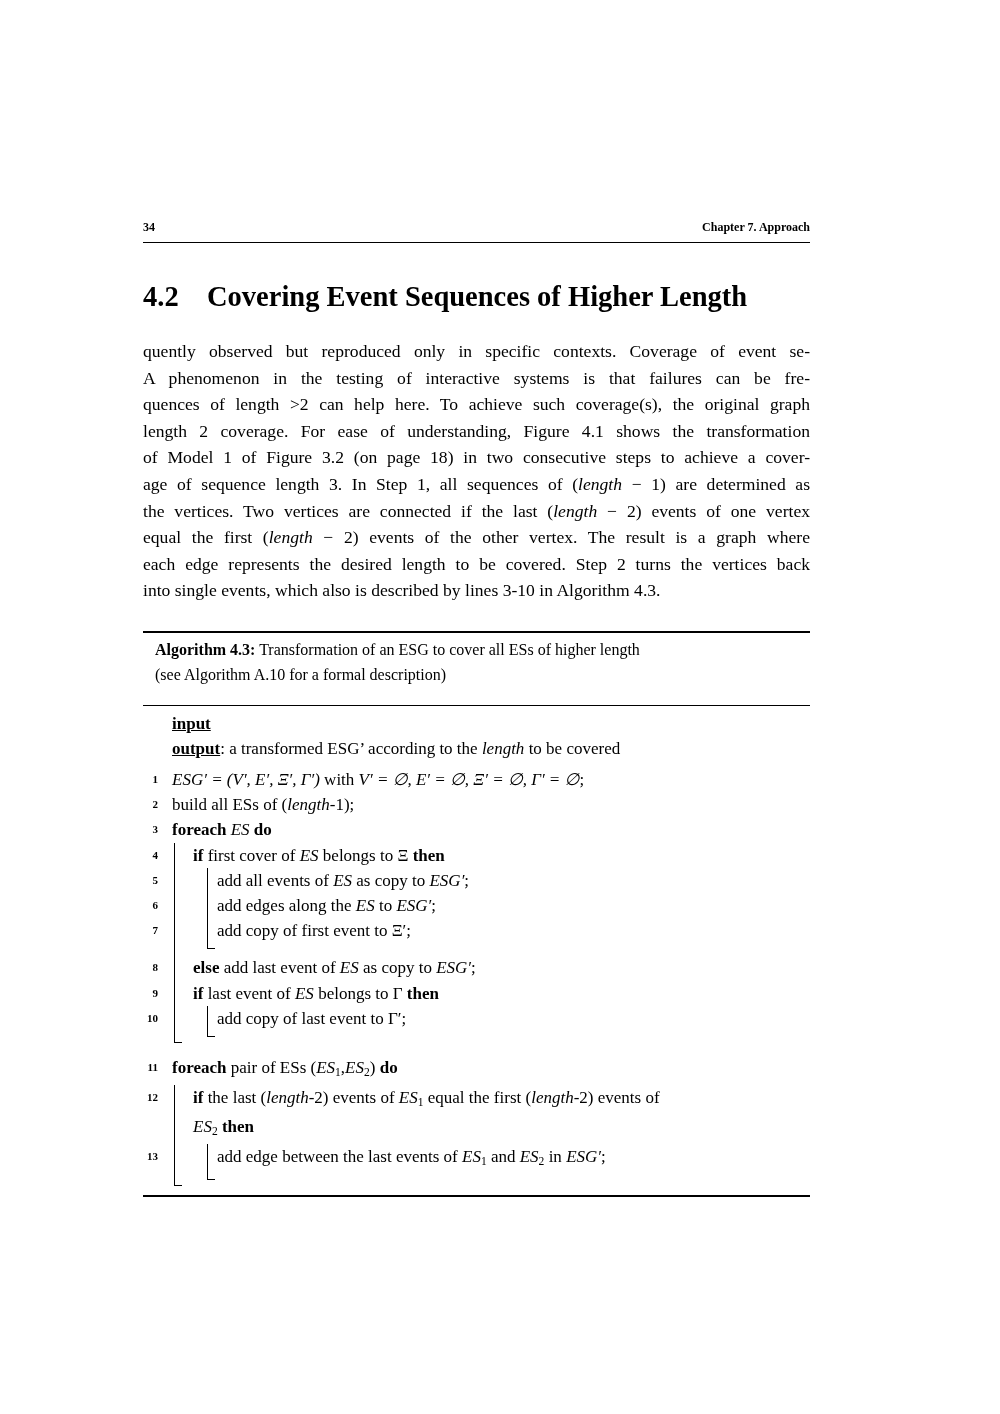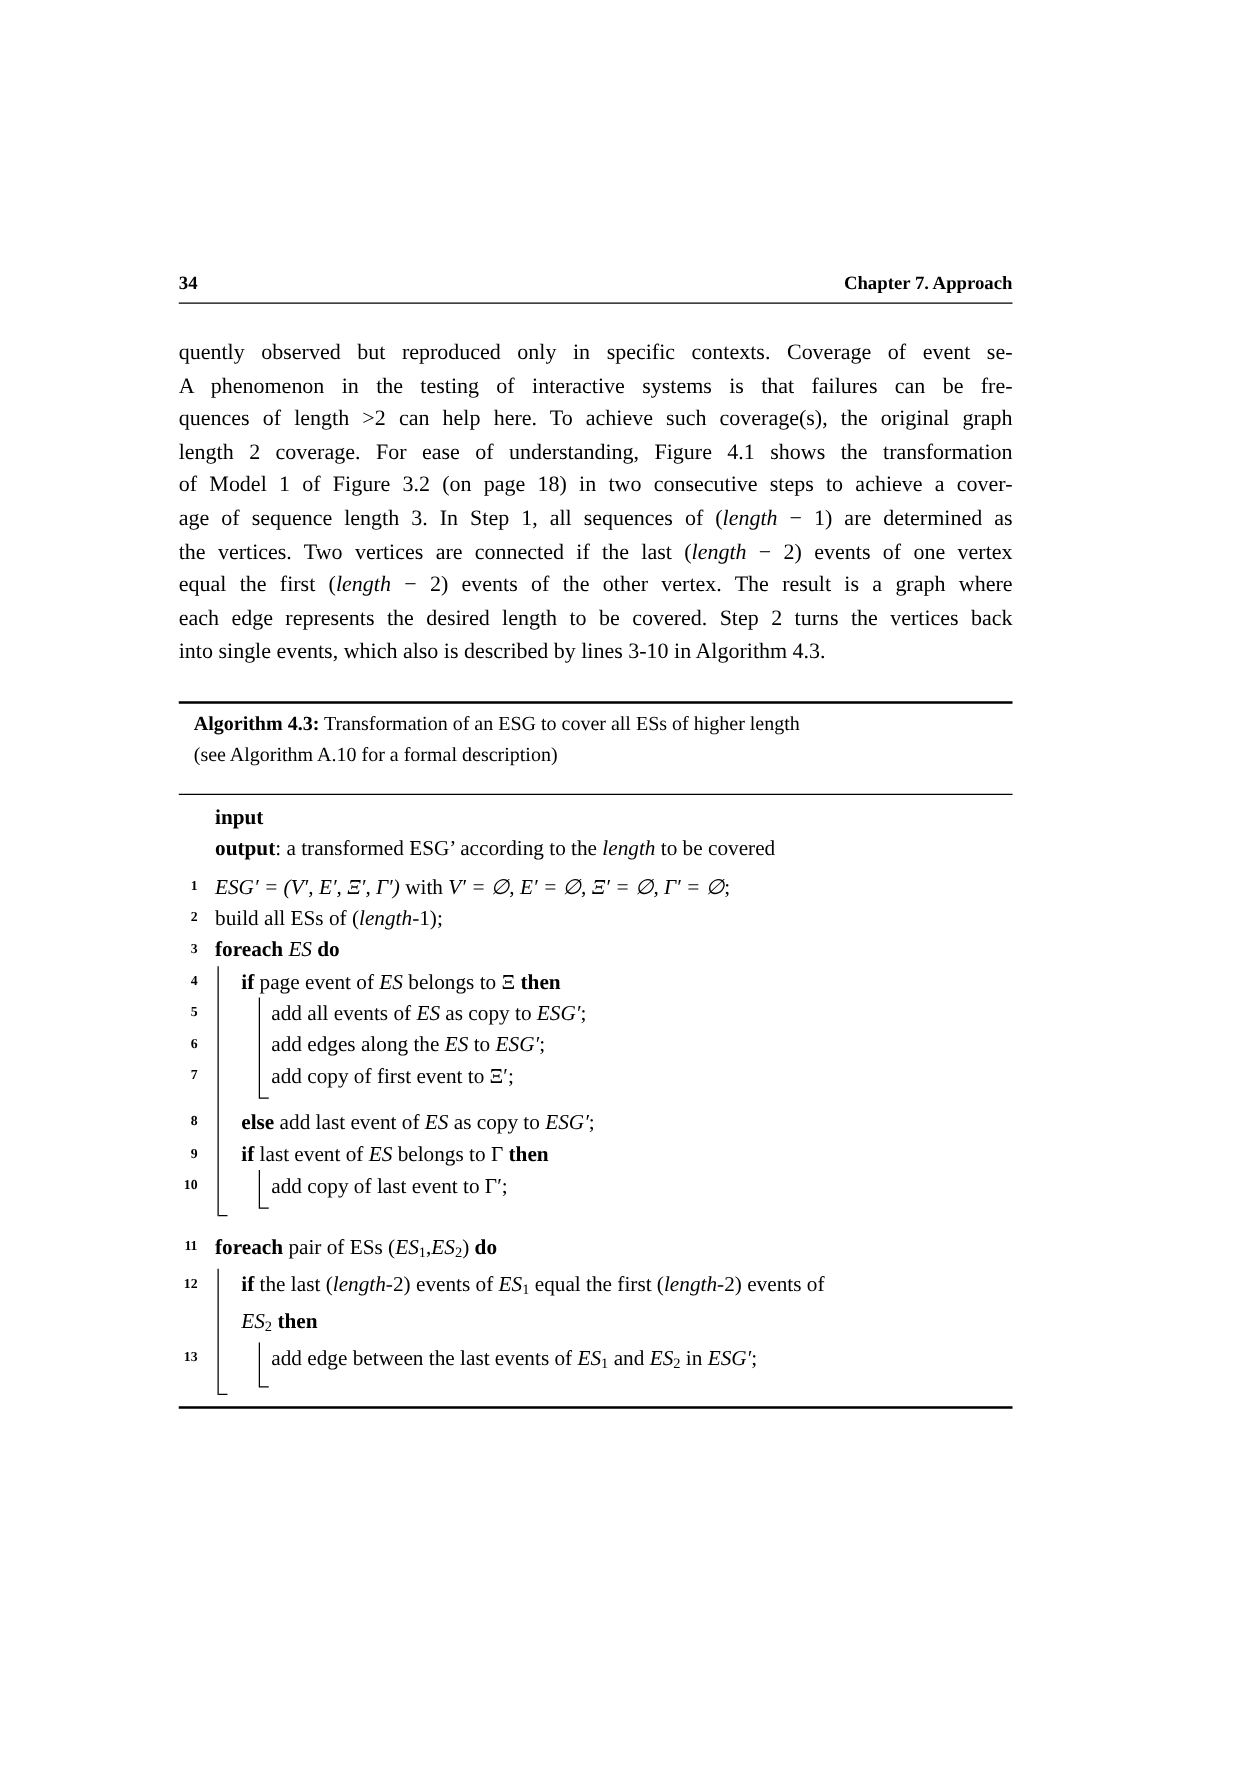--- a/index.html
+++ b/index.html
@@ -6,39 +6,39 @@
   body {
     width:1000px; height:1414px; background:#ffffff; position:relative;
     font-family:"Liberation Serif","DejaVu Serif",serif; color:#000;
     overflow:hidden;
   }
   .page-content { position:absolute; left:143px; top:217px; width:667px; }
 
   
   .page-header {
     display:flex; justify-content:space-between; align-items:flex-start;
-    font-weight:bold; font-size:15px; line-height:21px;
+    font-weight:bold; font-size:12px; line-height:21px;
     padding-bottom:4px; border-bottom:1.6px solid #000;
   }
 
   
   .section-heading { display:flex; margin-top:37px; font-weight:bold; font-size:28.5px; line-height:33px; }
   .section-number { width:64px; flex:0 0 64px; }
 
   
   .paragraph { margin-top:25px; font-size:17.6px; line-height:26.6px; }
   .para-line { text-align:justify; text-align-last:justify; white-space:normal; }
   .para-line.para-last { text-align-last:auto; }
 
   
   .algorithm { margin-top:27px; border-top:2px solid #000; border-bottom:2px solid #000; padding-bottom:9px; }
   .algo-caption { padding:4px 0 18px 12px; font-size:16px; line-height:25px; border-bottom:1.5px solid #000; }
   .algo-io { padding:5px 0 0 29px; font-size:17px; line-height:25px; }
   .io-row { display:flex; }
-  .io-label { flex:0 0 42px; font-weight:bold; }
+  .io-label { flex:0 0 42px; font-weight:bold;text-decoration:underline; }
   .algo-body { margin-top:6px; padding-left:29px; font-size:17px; line-height:25.2px; }
   .algo-line { position:relative; }
   .num {
     position:absolute; width:20px; text-align:right; top:6px;
     font-size:11px; font-weight:bold; line-height:12px;
   }
   .lnum0 > .num { left:-34px; }
   .lnum1 > .num { left:-55px; }
   .lnum2 > .num { left:-79px; }
 
@@ -59,20 +59,24 @@
 </head>
 <body>
 
 <div class="page-content">
 
   <div class="page-header">
     <span>34</span>
     <span>Chapter 7. Approach</span>
   </div>
 
+  <div class="section-heading">
+    <span class="section-number">4.2</span>
+    <span>Covering Event Sequences of Higher Length</span>
+  </div>
 
   <div class="paragraph">
     <div class="para-line"><span class="seg-n">quently observed but reproduced only in specific contexts.  Coverage of event se-</span></div>
     <div class="para-line"><span class="seg-n">A phenomenon in the testing of interactive systems is that failures can be fre-</span></div>
     <div class="para-line"><span class="seg-n">quences of length &gt;2 can help here. To achieve such coverage(s), the original graph</span></div>
     <div class="para-line"><span class="seg-n">length 2 coverage.  For ease of understanding, Figure 4.1 shows the transformation</span></div>
     <div class="para-line"><span class="seg-n">of Model 1 of Figure 3.2 (on page 18) in two consecutive steps to achieve a cover-</span></div>
     <div class="para-line"><span class="seg-n">age of sequence length 3. In Step 1, all sequences of (</span><span class="seg-i">length</span><span class="seg-n"> − 1) are determined as</span></div>
     <div class="para-line"><span class="seg-n">the vertices. Two vertices are connected if the last (</span><span class="seg-i">length</span><span class="seg-n"> − 2) events of one vertex</span></div>
     <div class="para-line"><span class="seg-n">equal the first (</span><span class="seg-i">length</span><span class="seg-n"> − 2) events of the other vertex.  The result is a graph where</span></div>
@@ -106,21 +110,21 @@
         <span><span class="seg-n">build all ESs of (</span><span class="seg-i">length</span><span class="seg-n">-1);</span></span>
       </div>
       <div class="algo-line lnum0">
         <span class="num">3</span>
         <span><span class="seg-b">foreach </span><span class="seg-i">ES</span><span class="seg-b"> do</span></span>
       </div>
 
       <div class="ab gap-md">
         <div class="algo-line lnum1">
           <span class="num">4</span>
-          <span><span class="seg-b">if</span><span class="seg-n"> page event of </span><span class="seg-i">ES</span><span class="seg-n"> belongs to Ξ </span><span class="seg-b">then</span></span>
+          <span><span class="seg-b">if</span><span class="seg-n"> first cover of </span><span class="seg-i">ES</span><span class="seg-n"> belongs to Ξ </span><span class="seg-b">then</span></span>
         </div>
         <div class="ab gap-sm">
           <div class="algo-line lnum2">
             <span class="num">5</span>
             <span><span class="seg-n">add all events of </span><span class="seg-i">ES</span><span class="seg-n"> as copy to </span><span class="seg-i">ESG′</span><span class="seg-n">;</span></span>
           </div>
           <div class="algo-line lnum2">
             <span class="num">6</span>
             <span><span class="seg-n">add edges along the </span><span class="seg-i">ES</span><span class="seg-n"> to </span><span class="seg-i">ESG′</span><span class="seg-n">;</span></span>
           </div>

